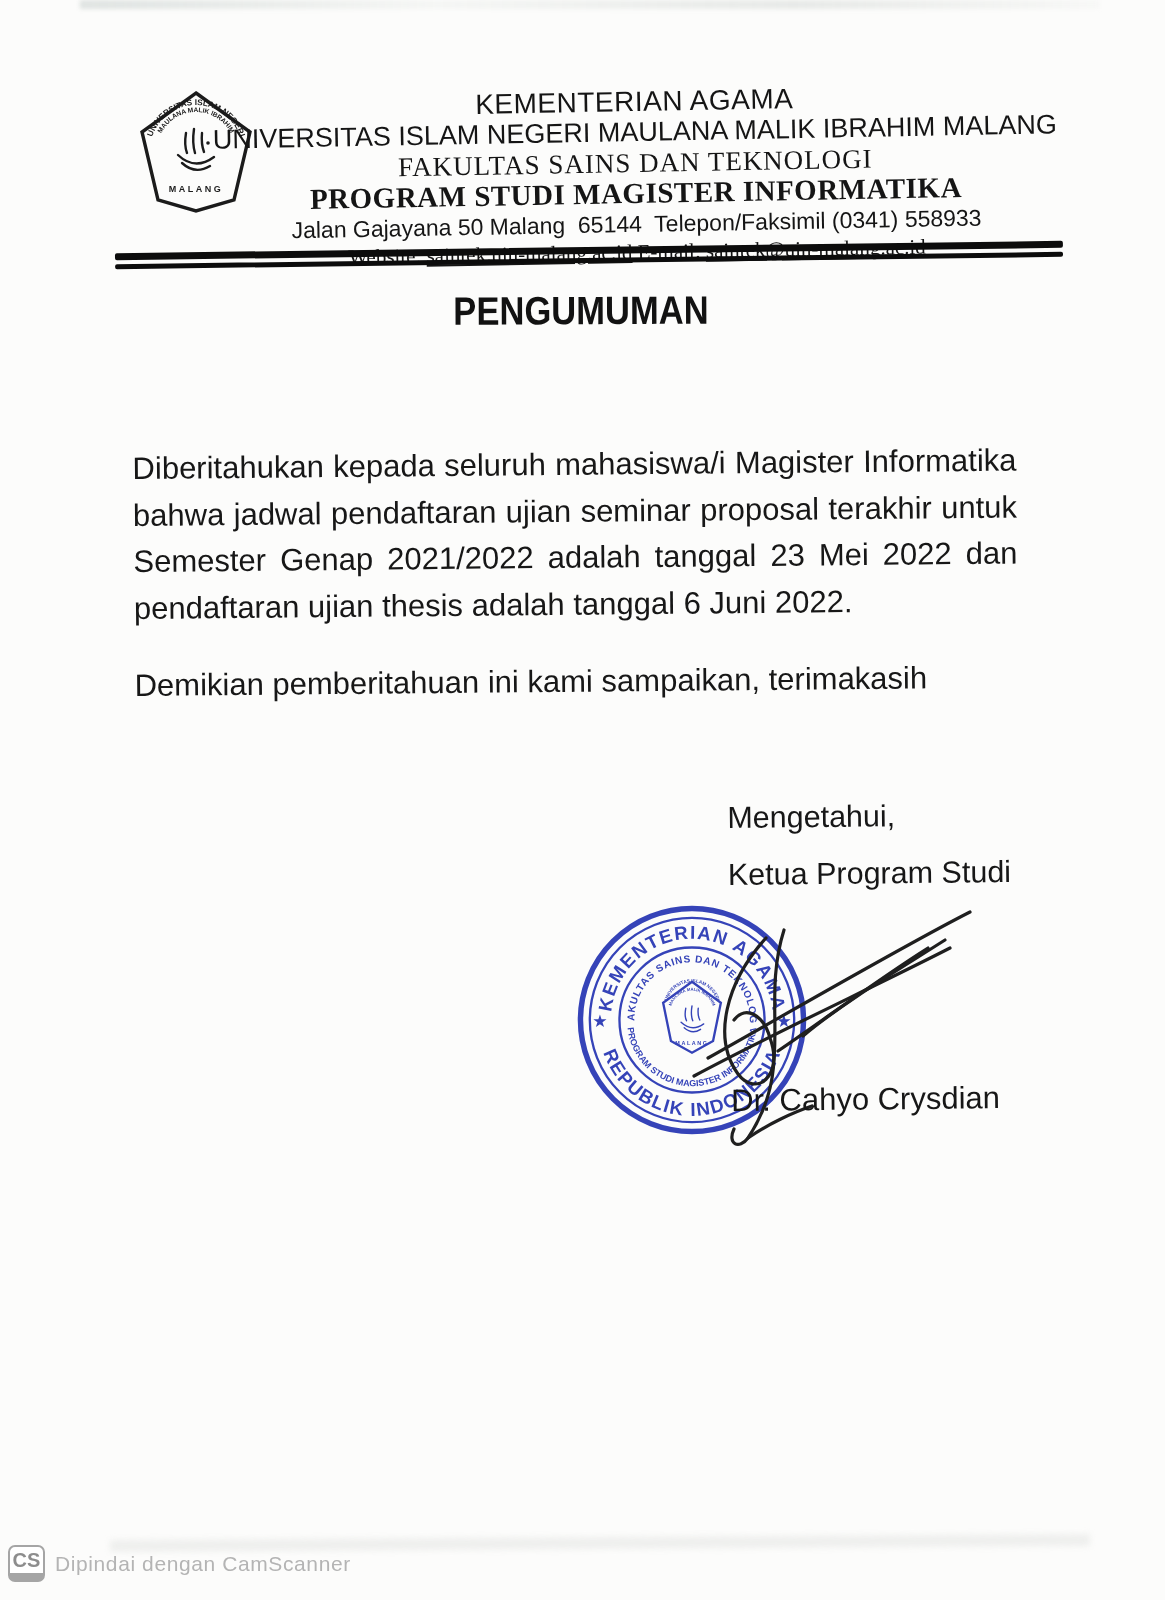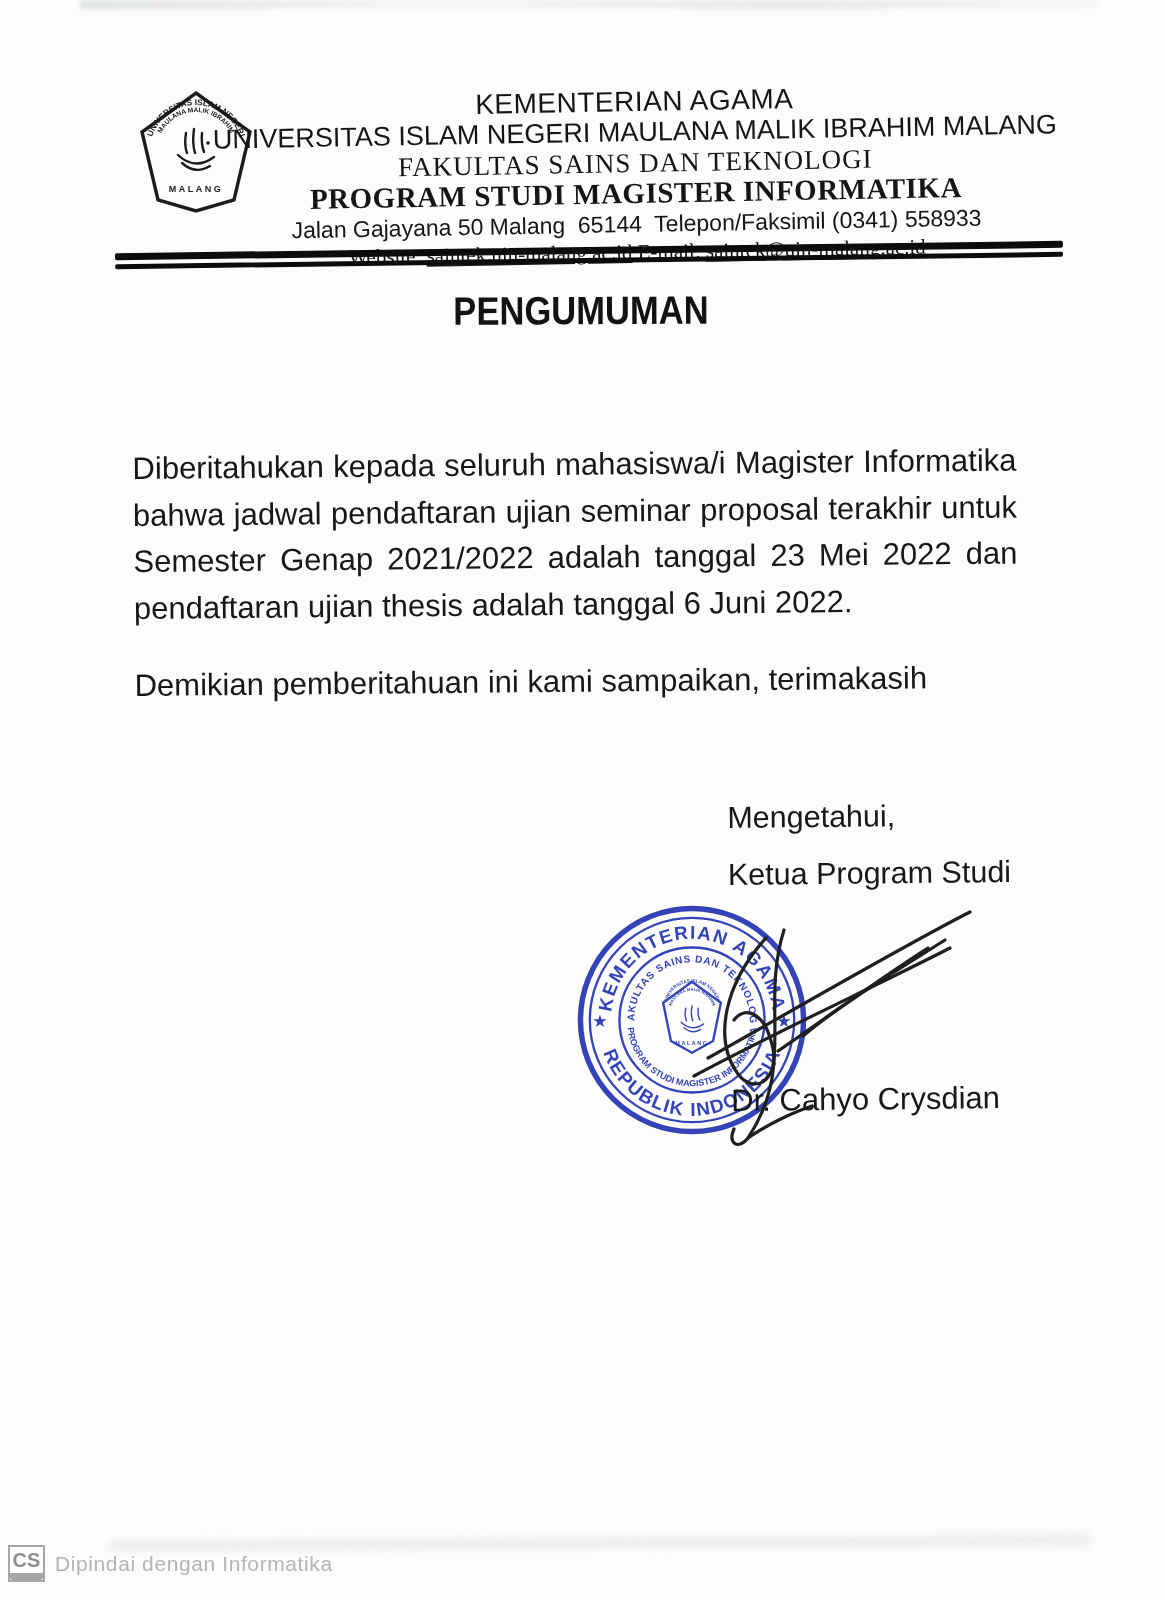--- a/index.html
+++ b/index.html
@@ -53,21 +53,21 @@
     position:absolute; left:731px; top:1083px; font-size:31px; color:#171717;
     transform:rotate(-.6deg); transform-origin:left top;
   }
   
   .smudge {
     position:absolute; left:110px; top:1537px; width:980px; height:12px;
     background:#e4e5e3; opacity:.55; filter:blur(3px); transform:rotate(-.35deg);
   }
   .cs-icon {
     position:absolute; left:8px; top:1545px; width:37px; height:37px; box-sizing:border-box;
-    border:2px solid #a5a5a5; border-radius:0; background:#fff;
+    border:2px solid #a5a5a5; border-radius:7px; background:#fff;
     color:#8d8d8d; font-weight:700; font-size:20px; text-align:center; line-height:27px;
   }
   .cs-strip { position:absolute; left:0; right:0; bottom:0; height:7px; background:#a5a5a5; border-radius:0 0 3px 3px; }
   .footer-text { position:absolute; left:55px; top:1552px; font-size:21px; color:#b4b4b4; letter-spacing:.6px; }
   svg text { font-family:"Liberation Sans", sans-serif; }
 </style>
 </head>
 <body>
 
 <div class="page">
@@ -187,15 +187,15 @@
     </g>
   </svg>
 
   <div class="signer-name">Dr. Cahyo Crysdian</div>
 
   <div class="smudge"></div>
   <div class="cs-icon">
     <span>CS</span>
     <div class="cs-strip"></div>
   </div>
-  <div class="footer-text">Dipindai dengan Informatika</div>
+  <div class="footer-text">Dipindai dengan CamScanner</div>
 
 </div>
 
 </body></html>

